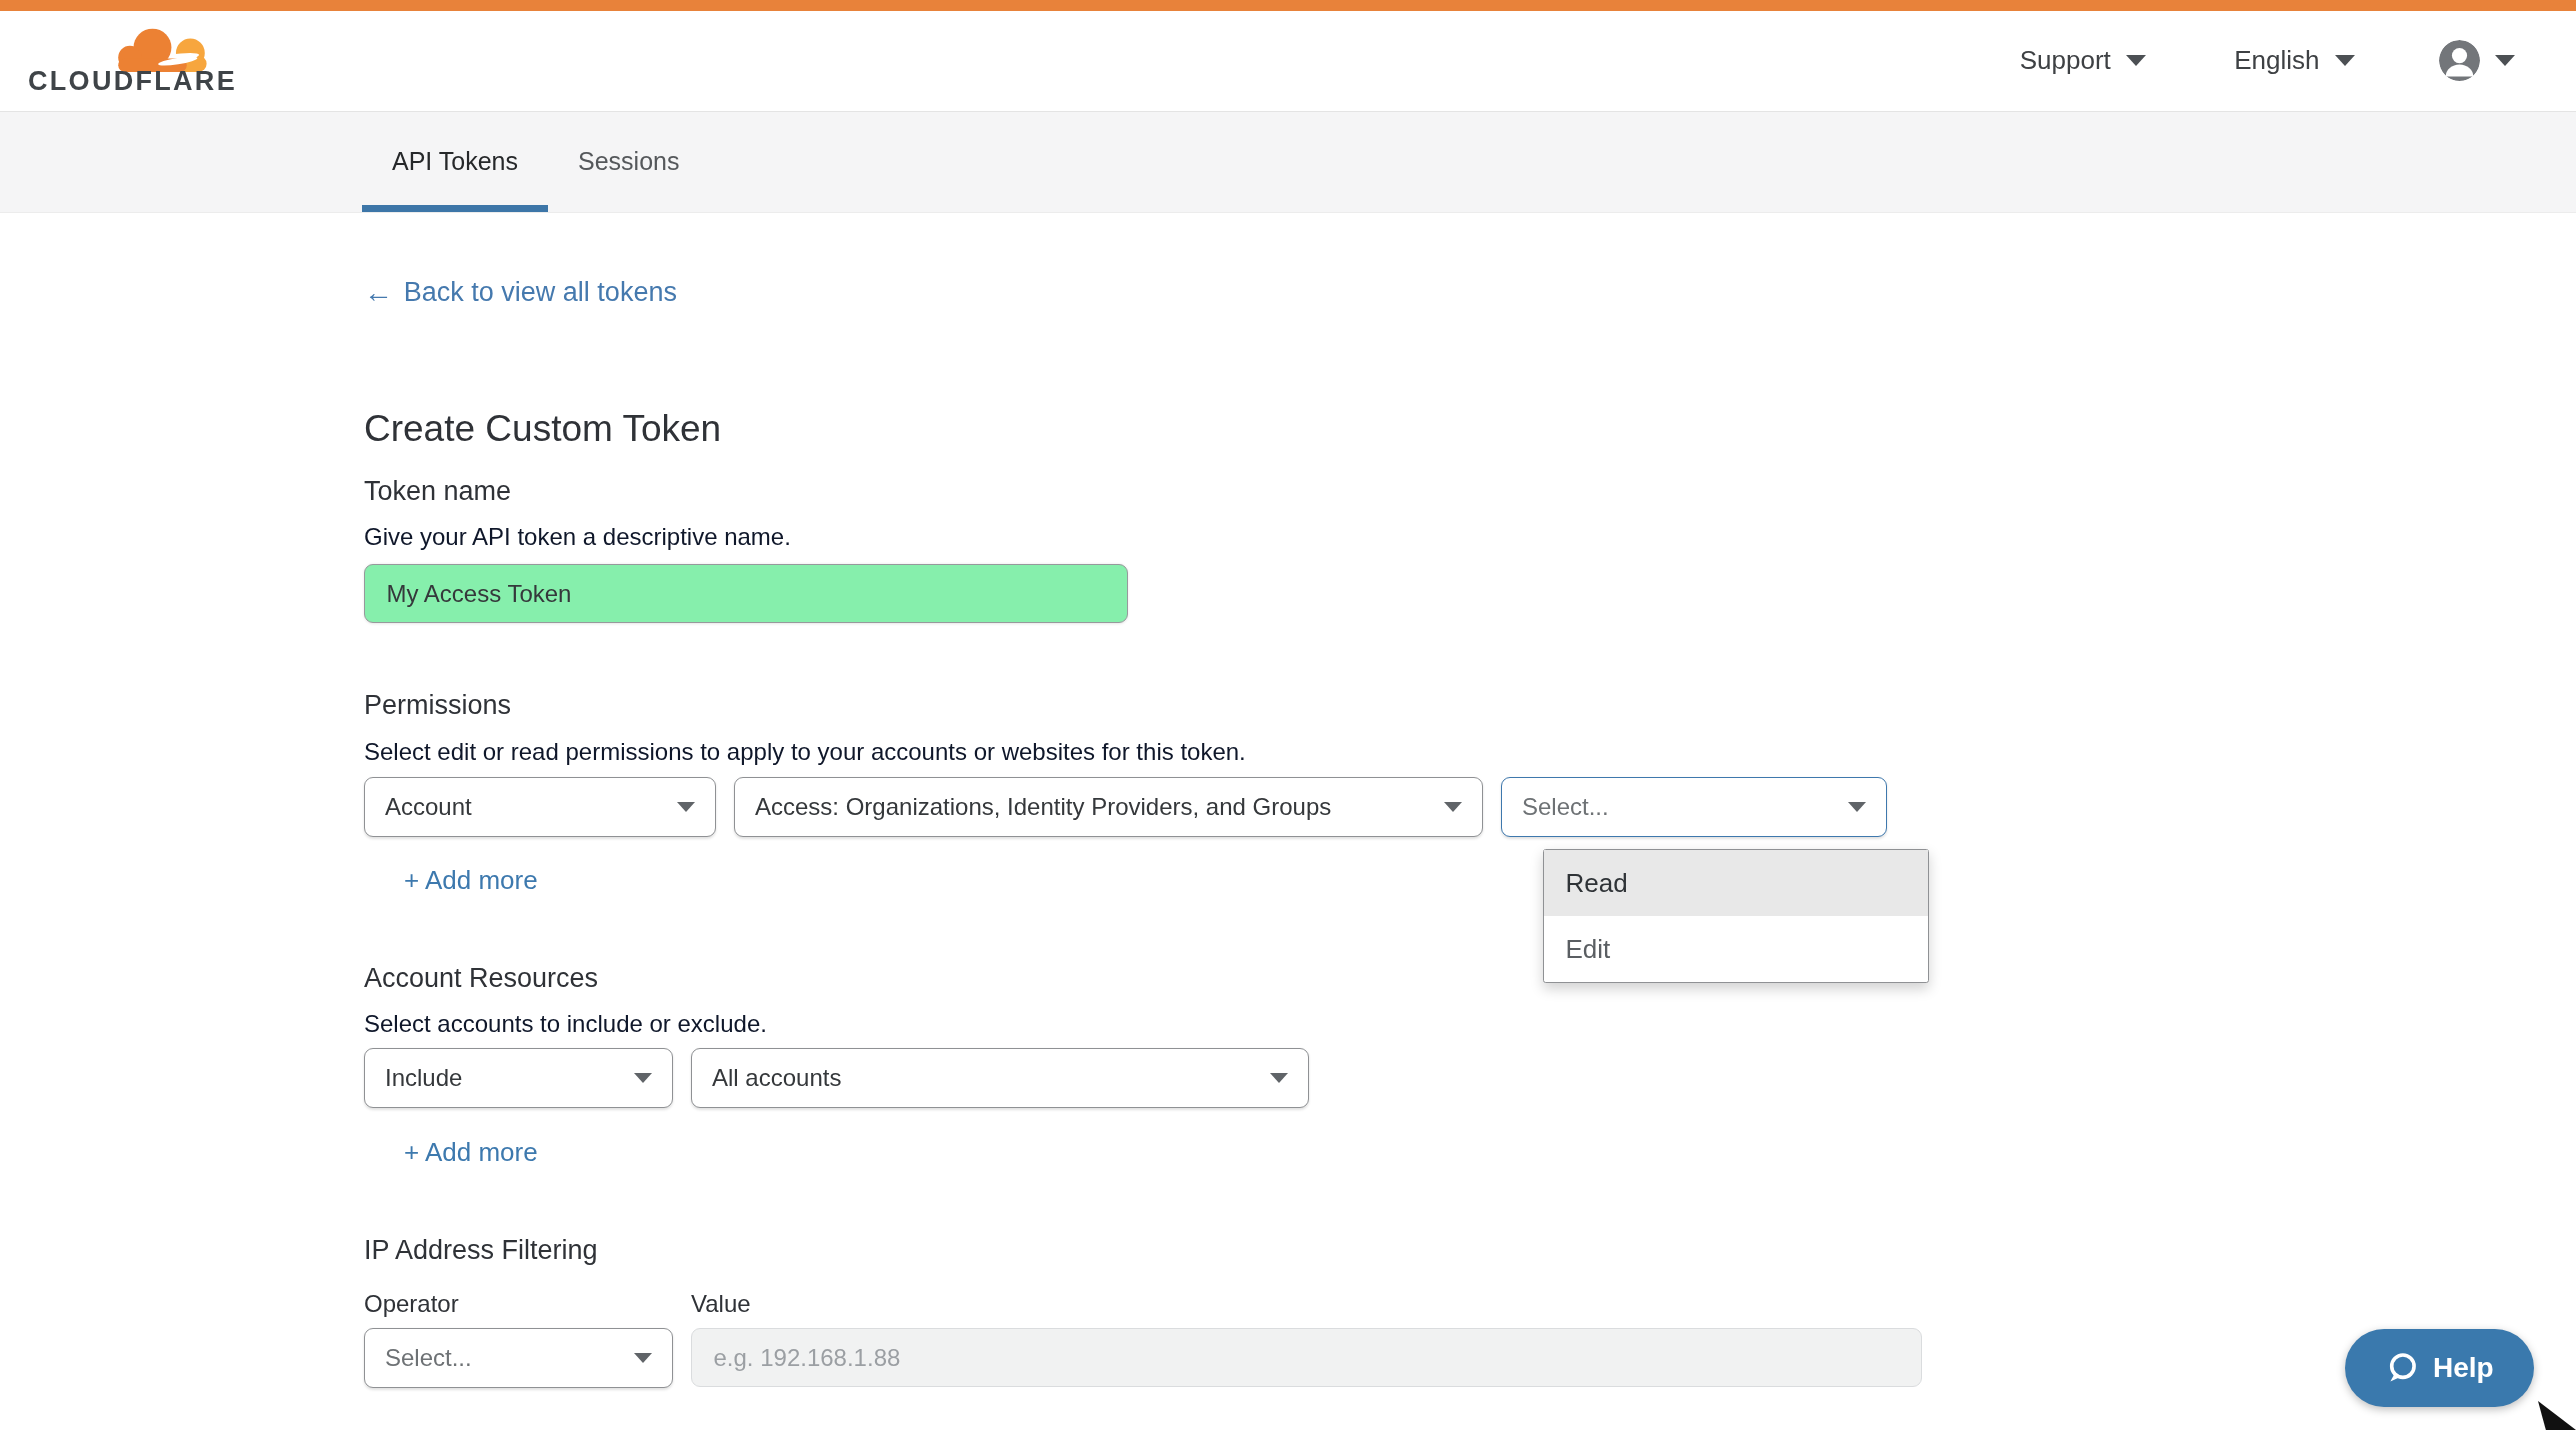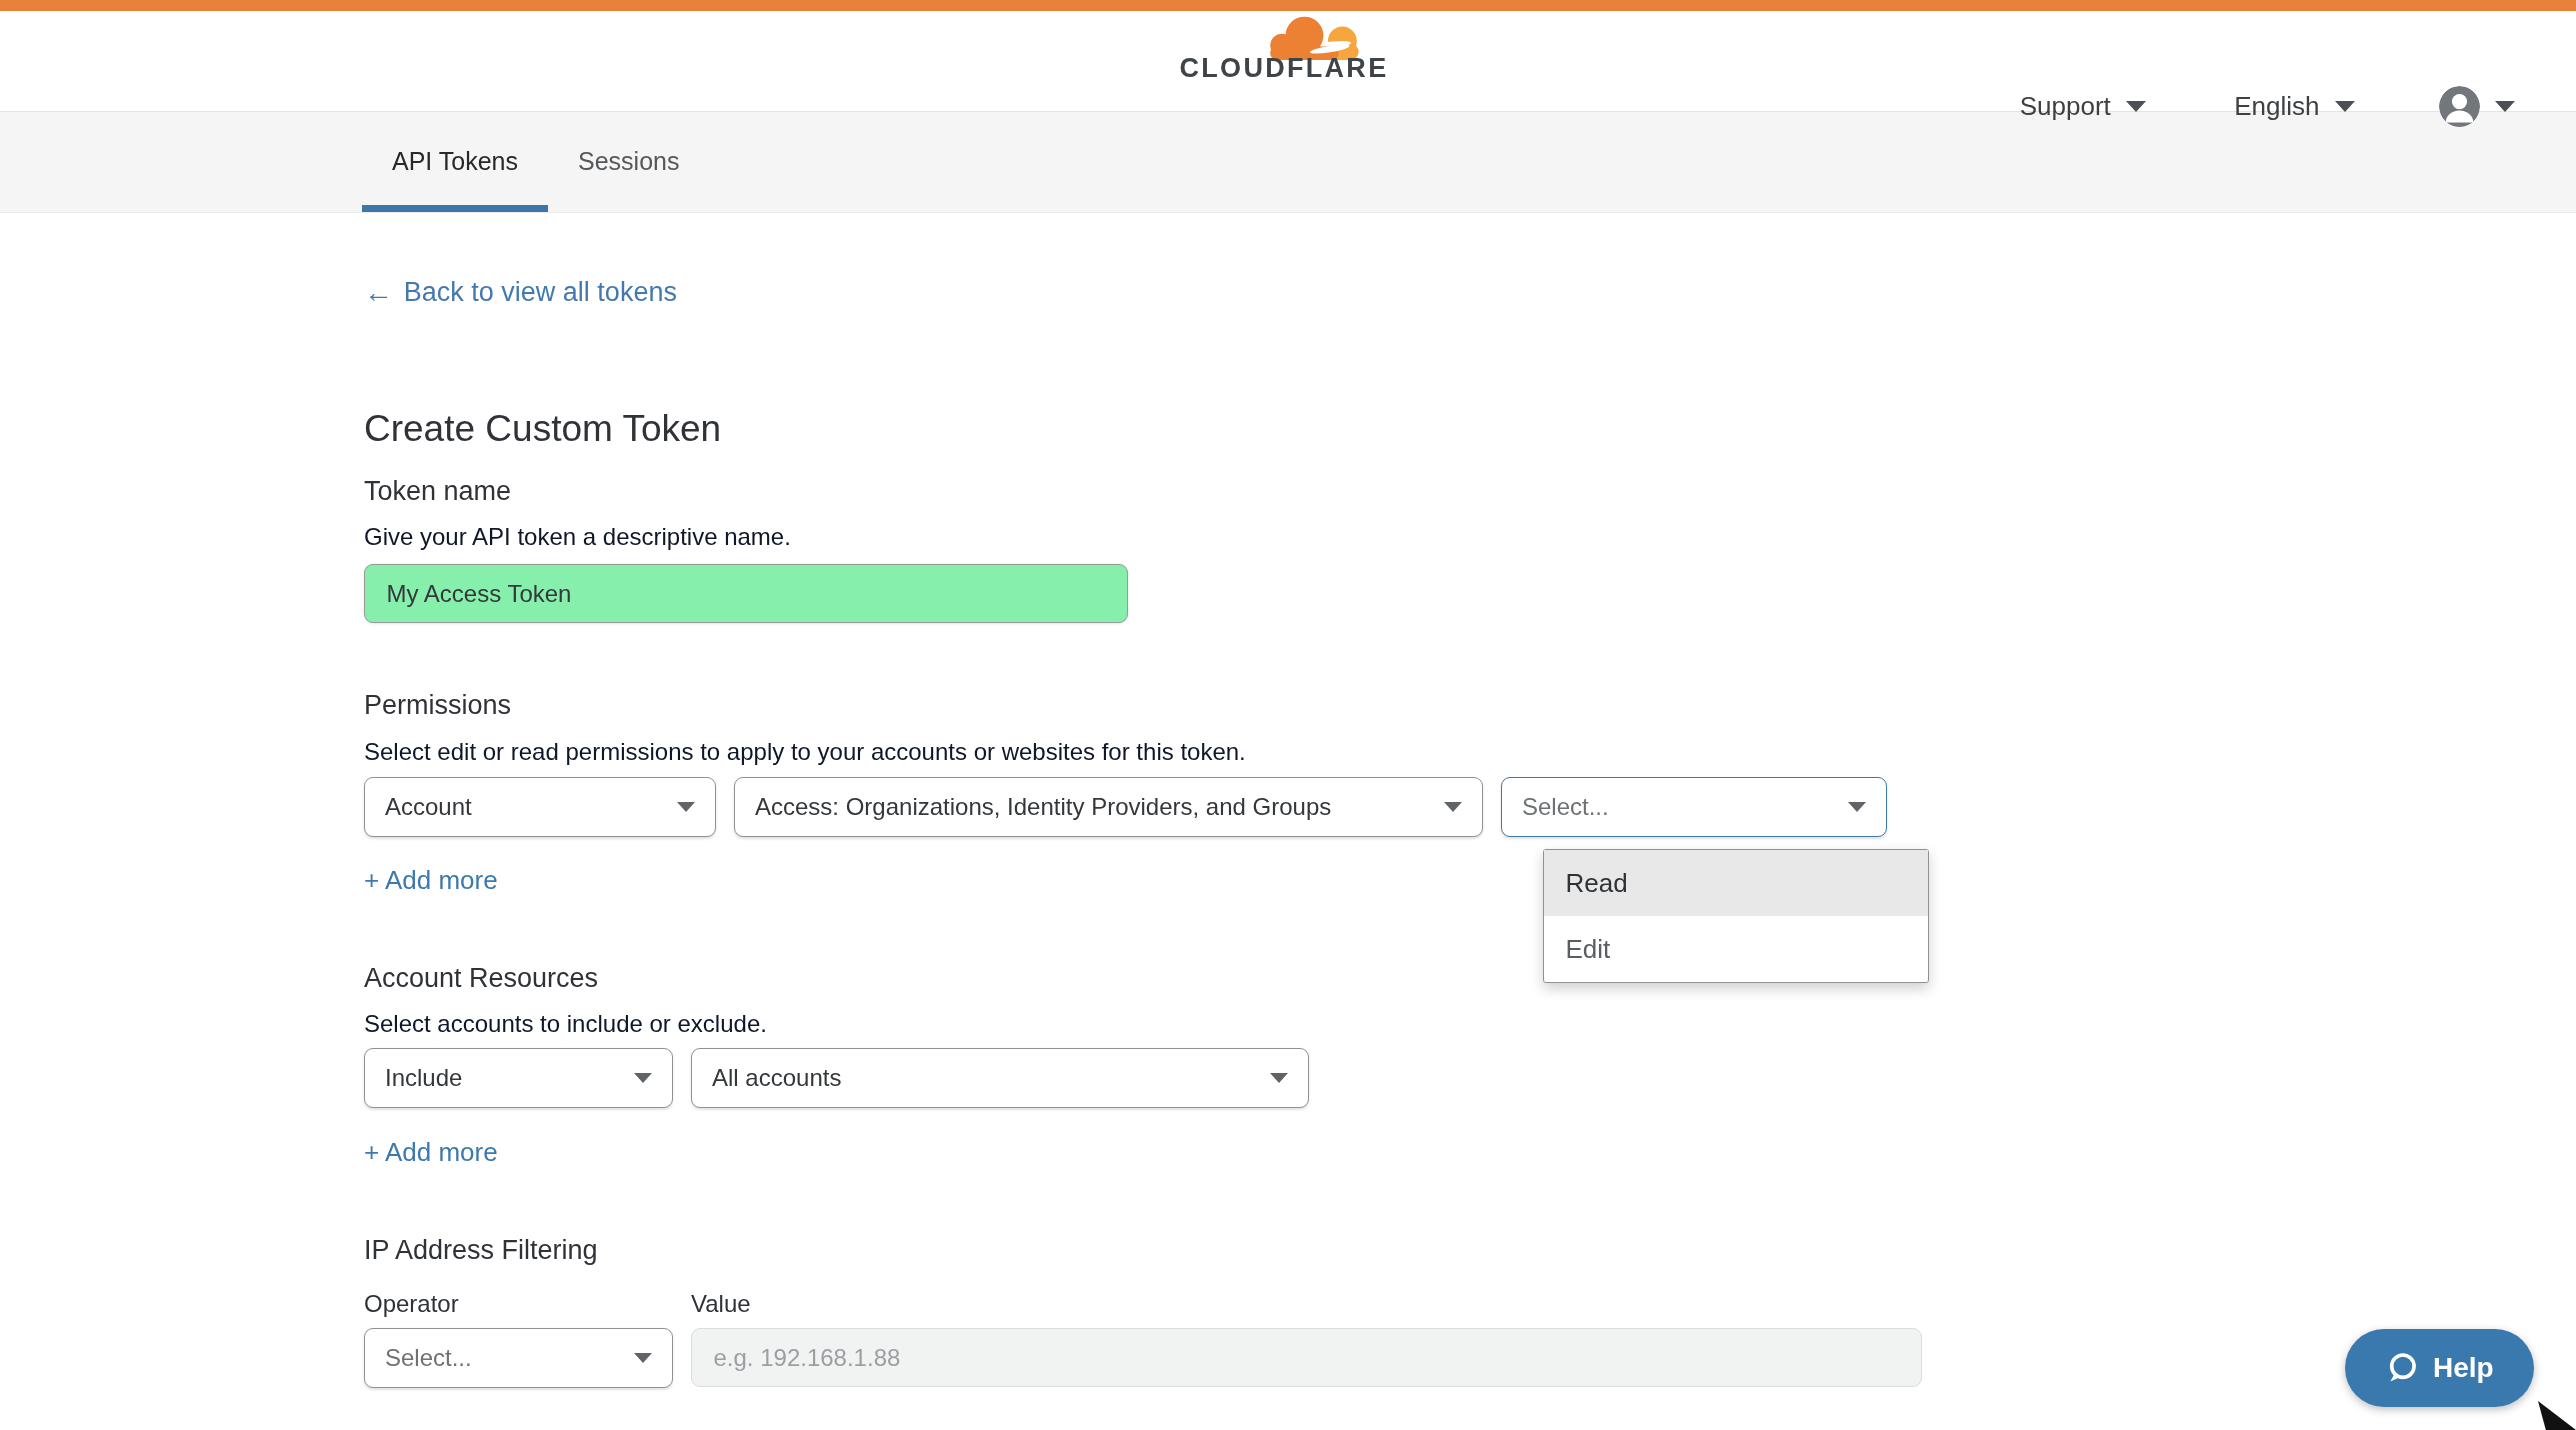--- a/index.html
+++ b/index.html
@@ -8,21 +8,21 @@
     font-family:"Liberation Sans", sans-serif;
     background:#ffffff;
     position:relative;
     overflow:hidden;
     color:#2f3237;
   }
   
   .topstrip { height:10.8px; background:#e8823a; }
 
   
-  .header { height:100px; background:#fff; display:flex; align-items:center; padding:0 61px 0 28px;flex-direction:column; }
+  .header { height:100px; background:#fff; display:flex; align-items:center; padding:0 61px 0 28px; }
   .logo { position:relative; width:184px; height:75px; flex:0 0 auto; }
   .logo-cloud { position:absolute; left:83px; top:1.8px; width:101px; height:47px; }
   .logo-text { position:absolute; left:0; bottom:1.8px; font-size:27px; font-weight:700; letter-spacing:2.3px; color:#3f4448; white-space:nowrap; }
   .nav { margin-left:auto; display:flex; align-items:center; }
   .nav-item { display:flex; align-items:center; gap:15.3px; font-size:26px; color:#3e4144; cursor:pointer; }
   .nav-item.support { margin-right:88px; }
   .nav-item.language { margin-right:84px; }
   .caret { width:0; height:0; border-left:10px solid transparent; border-right:10px solid transparent; border-top:11.7px solid #4c5054; }
   .avatar { width:41px; height:41px; border-radius:50%; overflow:hidden; flex:0 0 auto; }
 
@@ -65,21 +65,21 @@
   .w-scope { width:352px; } .w-resource { width:749px; } .w-access { width:386px; }
   .w-mode { width:309px; } .w-accounts { width:618px; } .w-operator { width:309px; }
 
   .dropdown-menu {
     position:absolute; left:1179px; top:72px; width:386px; background:#fff;
     border:1.8px solid #8f9194; border-radius:2.7px; box-shadow:0 5.4px 12.6px rgba(0,0,0,0.18); z-index:5;
   }
   .menu-item { height:66px; display:flex; align-items:center; padding:0 21.5px; font-size:26px; color:#5a5e62; cursor:pointer; }
   .menu-item.highlighted { background:#e8e8e8; color:#2f3337; }
 
-  .add-more { margin-top:25px; font-size:26px; line-height:36px; color:#3d79ae; cursor:pointer; display:inline-block; }
+  .add-more { margin-top:25px; font-size:26px; line-height:36px; color:#3d79ae; cursor:pointer; display:inline-block;margin-left:40px; }
   .add-more-wrap { display:block; }
   .am2 { margin-top:26px; }
 
   .ip-labels { margin-top:23px; display:flex; font-size:24px; line-height:30.5px; color:#2f3237; }
   .ip-labels .op-label { width:327px; }
 
   .value-input {
     width:1231px; height:59px; border:1.8px solid #dadcde; border-radius:9px; background:#f1f2f2;
     padding:0 21.5px; font-size:24px; color:#35383b; font-family:"Liberation Sans", sans-serif; outline:none;
   }

